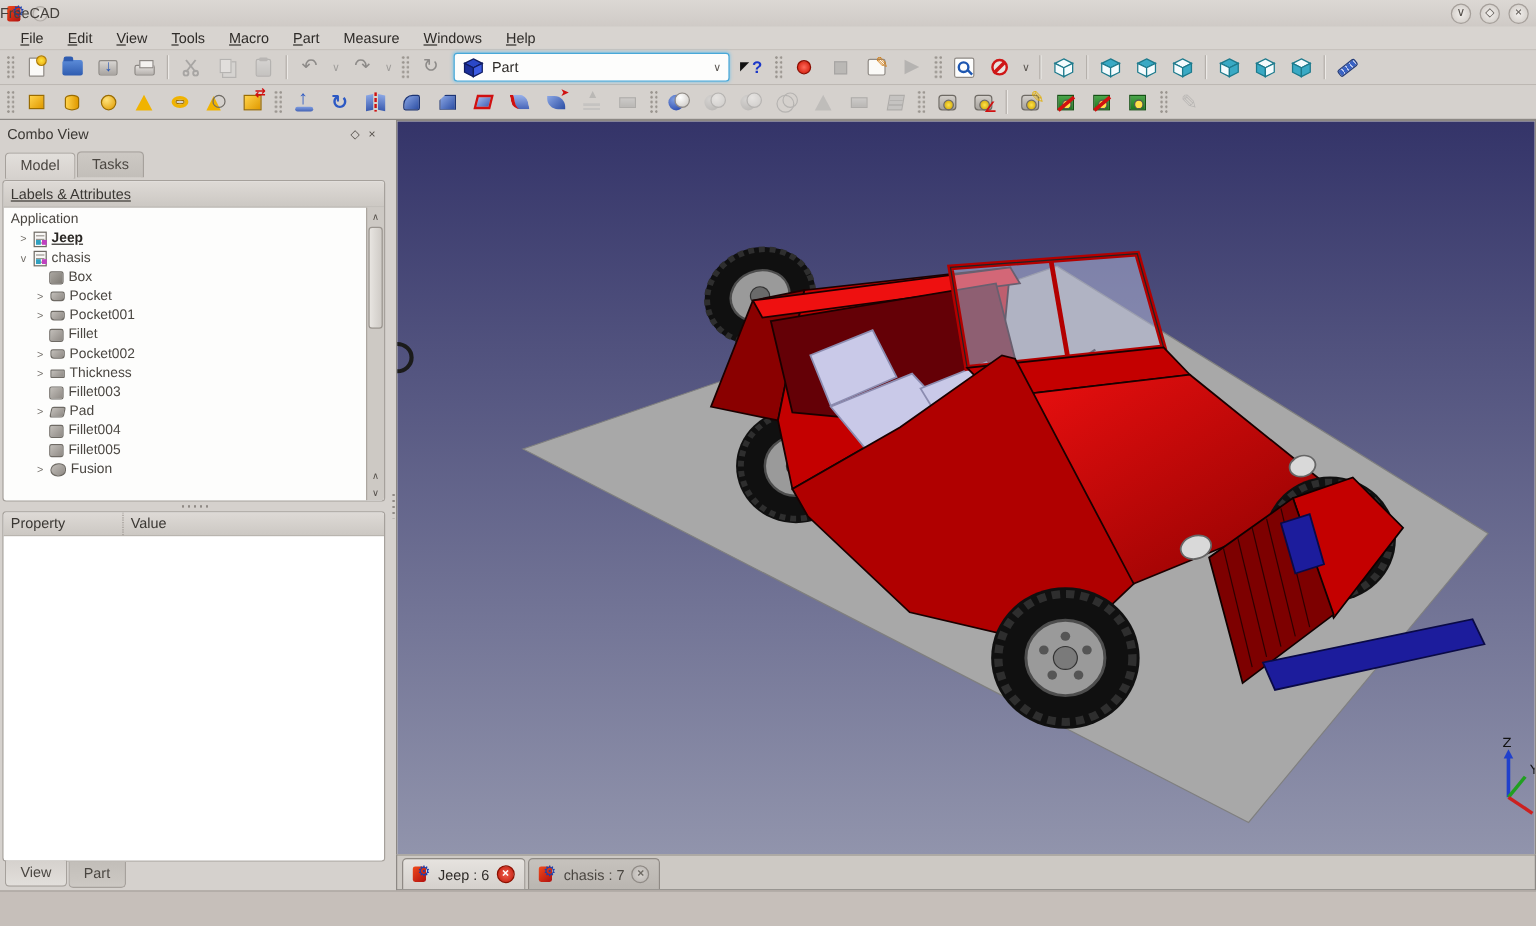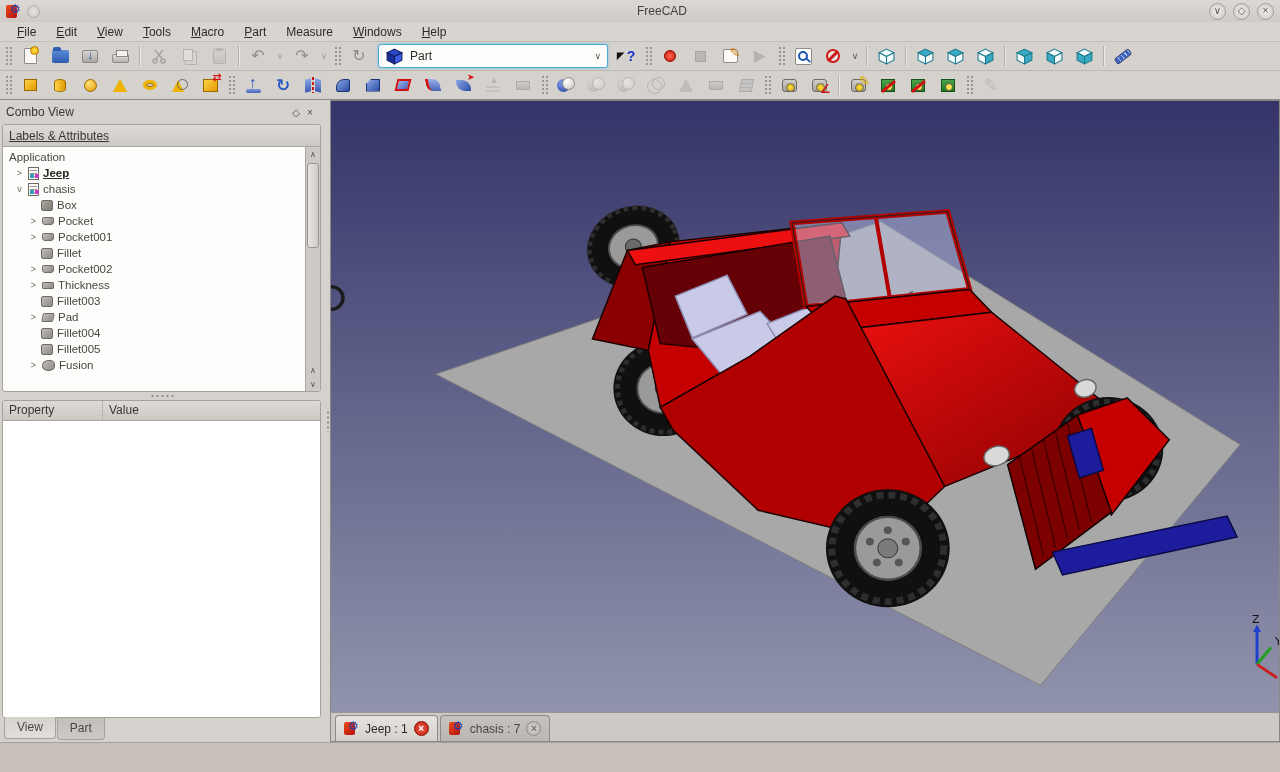--- a/index.html
+++ b/index.html
@@ -10,21 +10,21 @@
   
   .titlebar { height:22px; background:linear-gradient(#dcd8d4,#cfcac6);
     display:flex; align-items:center; padding:0 6px; position:relative; }
   .tb-left { display:flex; align-items:center; gap:6px; }
   .fc-logo { width:15px; height:15px; position:relative; display:inline-block; }
   .fc-logo::before { content:""; position:absolute; left:0; top:1px; width:11px; height:13px;
     background:linear-gradient(135deg,#f04a1a,#b01010); border-radius:2px; }
   .fc-logo::after { content:"⚙"; position:absolute; left:4px; top:-2px; color:#1b3fae; font-size:12px; }
   .tb-circle { width:13px; height:13px; border-radius:50%; background:radial-gradient(#e9e6e2,#c9c4c0);
     border:1px solid #b2ada8; }
-  .tb-title { position:absolute; left:0; right:0; text-align:center; color:#45413d; font-size:12px;margin-left:44px; }
+  .tb-title { position:absolute; left:0; right:0; text-align:left; color:#45413d; font-size:12px; }
   .winbtns { margin-left:auto; display:flex; gap:7px; z-index:2; }
   .winbtn { width:17px; height:17px; border-radius:50%; background:radial-gradient(#f2efec,#ccc7c2);
     border:1px solid #a59f9a; display:flex; align-items:center; justify-content:center;
     font-size:10px; color:#55504b; line-height:1; }
 
   
   .menubar { height:20px; background:#d8d4d0; display:flex; align-items:center; padding:0 8px; gap:2px;
     border-bottom:1px solid #c2bdb8; }
   .menu-item { padding:1px 9px; border-radius:3px;text-align:center; }
   .menu-item u { text-decoration:underline; }
@@ -512,20 +512,24 @@
 </div>
 
 <div class="main">
 
   <div class="dock">
     <div class="dock-header">
       <span class="dock-title">Combo View</span>
       <span class="dock-hbtn">◇</span>
       <span class="dock-hbtn">×</span>
     </div>
+    <div class="cv-tabs">
+      <span class="cv-tab active">Model</span>
+      <span class="cv-tab">Tasks</span>
+    </div>
 
     <div class="tree-box">
       <div class="tree-head">Labels &amp; Attributes</div>
       <div class="tree-body">
         <div class="tree-rows">
           <div class="trow" style="padding-left:4px">
             <span class="tl">Application</span>
             </div>
           <div class="trow" style="padding-left:10px">
             <span class="exp">&gt;</span>
@@ -731,21 +735,21 @@
           <text x="923" y="548" id="axz">Z</text>
           <text x="946" y="572" id="axy">Y</text>
           <text x="951" y="614" id="axx">X</text>
         </g>
       </svg>
     </div>
 
     <div class="mdi-tabbar">
       <div class="doc-tab active">
         <span class="fc-logo"></span>
-        <span>Jeep : 1</span>
+        <span>Jeep : 6</span>
         <span class="tab-close red">×</span>
       </div>
       <div class="doc-tab">
         <span class="fc-logo"></span>
         <span>chasis : 7</span>
         <span class="tab-close gray">×</span>
       </div>
     </div>
   </div>
 </div>

